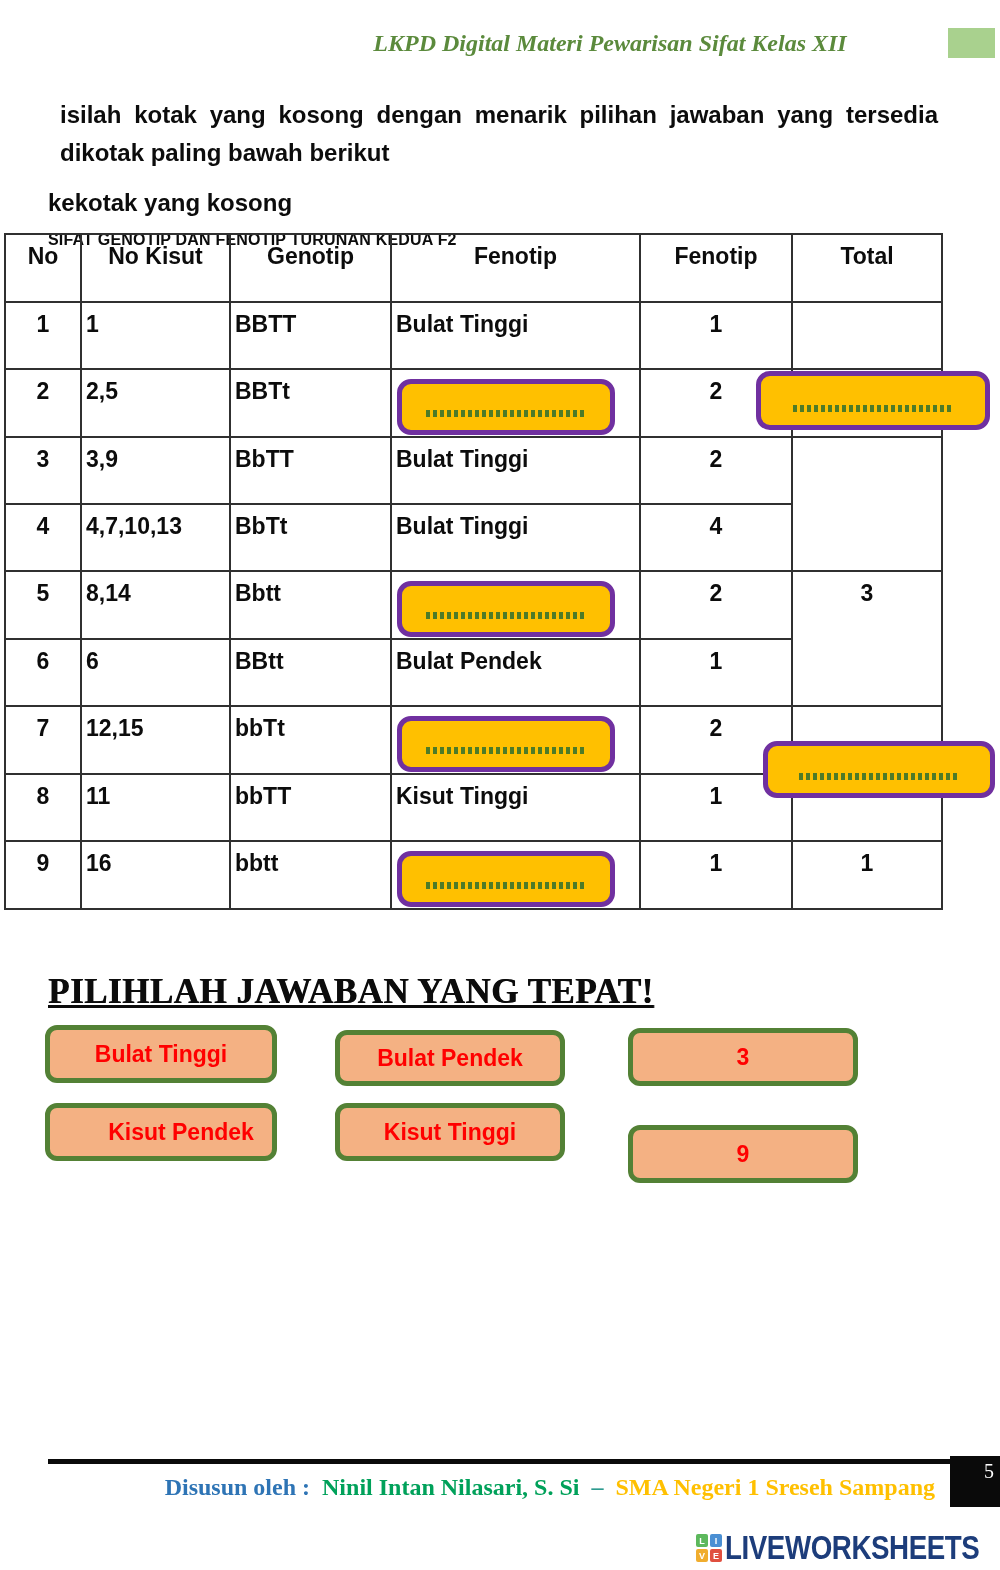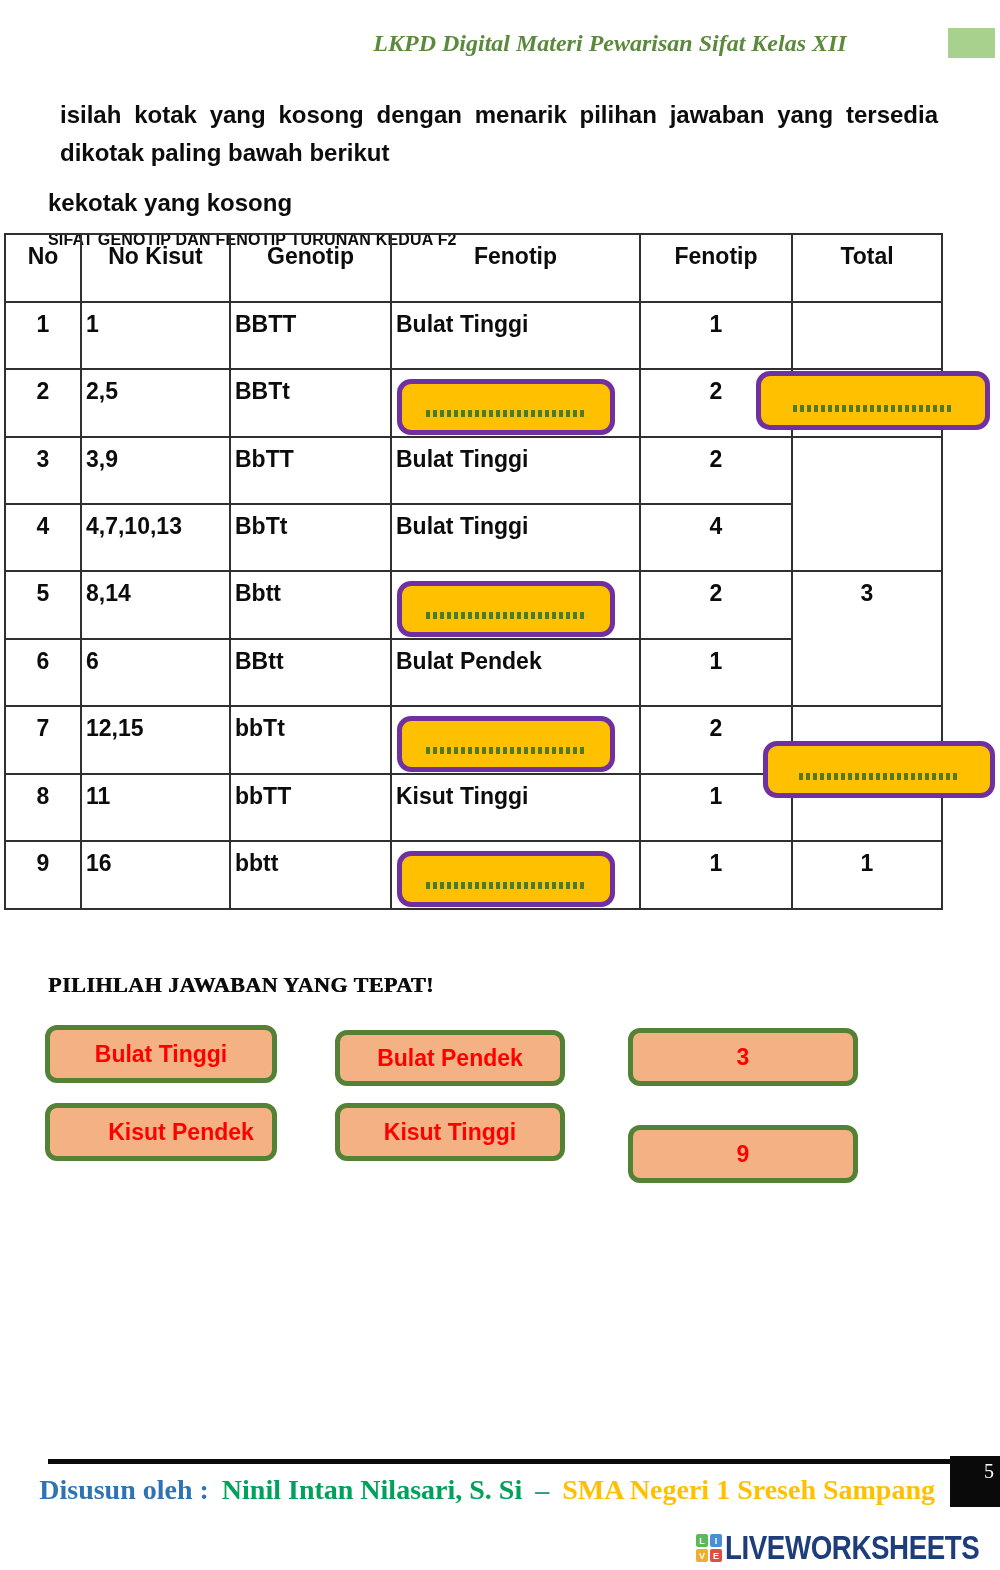--- a/index.html
+++ b/index.html
@@ -74,23 +74,24 @@
     display:flex;justify-content:center;align-items:flex-end;
     padding-bottom:13px;
   }
   #total-box-1{left:756px;top:371px;width:234px;height:59px;}
   #total-box-2{left:763px;top:741px;width:232px;height:57px;}
 
   
   .choices-title{
     position:absolute;left:48px;top:972px;
     font-family:"Liberation Serif",serif;
-    font-weight:bold;font-size:22px;color:#0c0c0c;
+    font-weight:bold;font-size:35px;color:#0c0c0c;
     letter-spacing:0.5px;
     text-shadow:0.6px 0 0 #0c0c0c;
+    text-decoration:underline;
   }
   .chip{
     position:absolute;box-sizing:border-box;
     background:#f4b183;border:5px solid #538135;border-radius:12px;
     display:flex;align-items:center;justify-content:center;
     color:#ff0000;font-weight:bold;font-size:23px;
   }
   #chip-0{left:45px; top:1025px;width:232px;height:58px;}
   #chip-1{left:335px;top:1030px;width:230px;height:56px;}
   #chip-2{left:628px;top:1028px;width:230px;height:58px;}
@@ -103,21 +104,21 @@
     position:absolute;left:48px;top:1459px;width:904px;height:5px;background:#0a0a0a;
   }
   .page-box{
     position:absolute;left:950px;top:1456px;width:50px;height:51px;
     background:#0a0a0a;color:#ffffff;
     font-family:"Liberation Serif",serif;font-size:20px;
     text-align:right;padding:4px 6px 0 0;box-sizing:border-box;
   }
   .footer-credit{
     position:absolute;right:65px;top:1474px;
-    font-family:"Liberation Serif",serif;font-weight:bold;font-size:28px;
+    font-family:"Liberation Serif",serif;font-weight:bold;font-size:24px;
     white-space:nowrap;
   }
   .footer-credit .f-prefix{color:#2e74b5;margin-right:6px;}
   .footer-credit .f-author{color:#00a15a;margin-right:6px;}
   .footer-credit .f-dash{color:#2e9b8f;margin-right:6px;}
   .footer-credit .f-school{color:#ffc000;}
 
   
   .lw-logo{
     position:absolute;left:696px;top:1529px;

